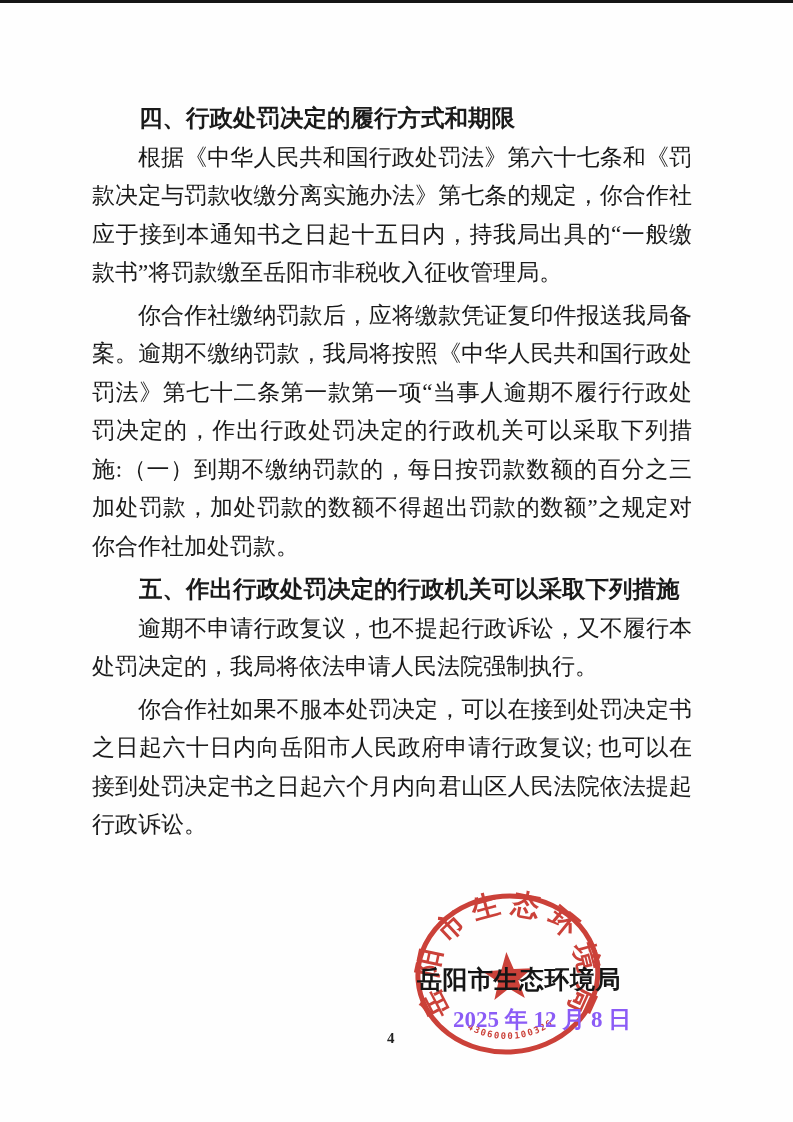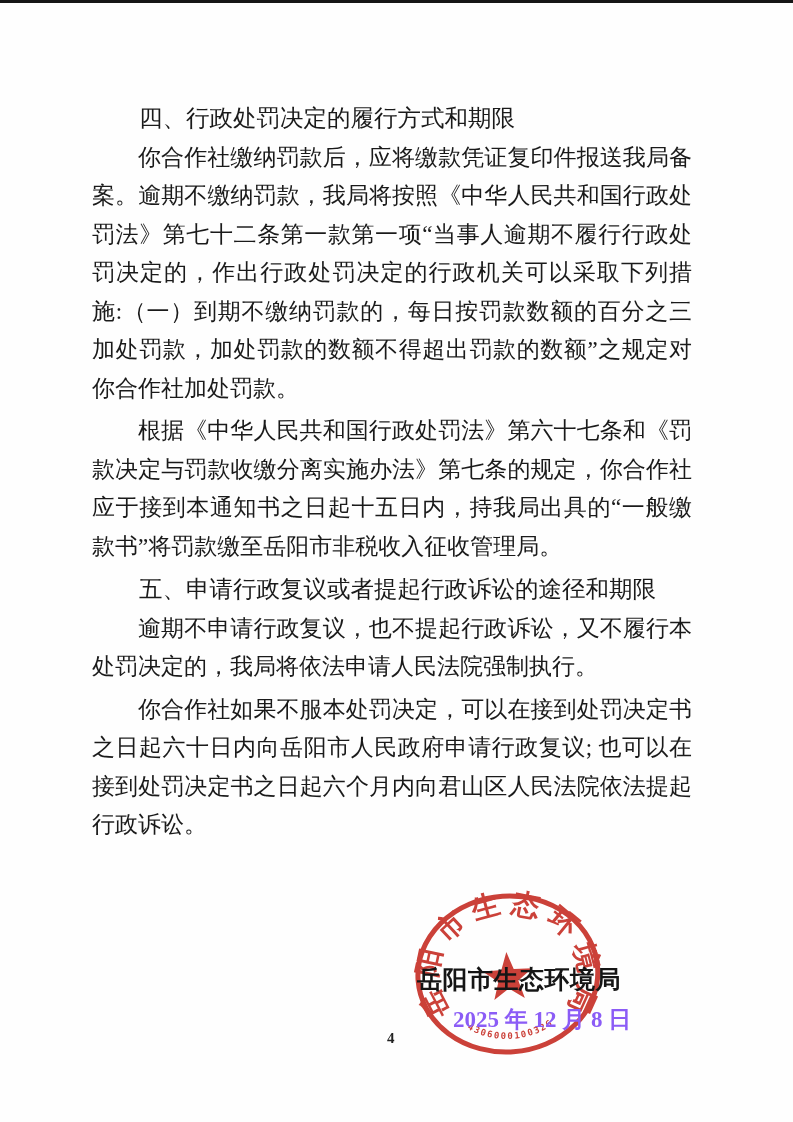--- a/index.html
+++ b/index.html
@@ -26,21 +26,21 @@
     font-size: 23px;
     line-height: 38.5px;
     text-align: justify;
   }
   .doc p {
     margin: 0 0 4px 0;
     text-indent: 2em;
   }
   .doc p.heading {
     font-family: "Liberation Sans", "DejaVu Sans", sans-serif;
-    font-weight: 400;
+    font-weight: 700;
     font-size: 23.5px;
     margin-bottom: 1px;
   }
   .seal {
     position: absolute;
     left: 406px; top: 886px;
     opacity: 0.88;
     transform: rotate(-4deg);
     z-index: 2;
   }
@@ -85,23 +85,23 @@
 </style>
 </head>
 <body>
 
 <div class="page">
 
   <div class="top-line"></div>
 
   <div class="doc">
     <p class="heading">四、行政处罚决定的履行方式和期限</p>
+    <p>根据《中华人民共和国行政处罚法》第六十七条和《罚款决定与罚款收缴分离实施办法》第七条的规定，你合作社应于接到本通知书之日起十五日内，持我局出具的“一般缴款书”将罚款缴至岳阳市非税收入征收管理局。</p>
     <p>你合作社缴纳罚款后，应将缴款凭证复印件报送我局备案。逾期不缴纳罚款，我局将按照《中华人民共和国行政处罚法》第七十二条第一款第一项“当事人逾期不履行行政处罚决定的，作出行政处罚决定的行政机关可以采取下列措施:（一）到期不缴纳罚款的，每日按罚款数额的百分之三加处罚款，加处罚款的数额不得超出罚款的数额”之规定对你合作社加处罚款。</p>
-    <p>根据《中华人民共和国行政处罚法》第六十七条和《罚款决定与罚款收缴分离实施办法》第七条的规定，你合作社应于接到本通知书之日起十五日内，持我局出具的“一般缴款书”将罚款缴至岳阳市非税收入征收管理局。</p>
-    <p class="heading">五、申请行政复议或者提起行政诉讼的途径和期限</p>
+    <p class="heading">五、作出行政处罚决定的行政机关可以采取下列措施</p>
     <p>逾期不申请行政复议，也不提起行政诉讼，又不履行本处罚决定的，我局将依法申请人民法院强制执行。</p>
     <p>你合作社如果不服本处罚决定，可以在接到处罚决定书之日起六十日内向岳阳市人民政府申请行政复议; 也可以在接到处罚决定书之日起六个月内向君山区人民法院依法提起行政诉讼。</p>
   </div>
 
   <svg class="seal" width="204" height="180" viewBox="0 0 204 180">
     <defs>
       <path id="sealTopArc" d="M 43.8 123 A 71 61 0 1 1 160.2 123" fill="none"></path>
       <path id="sealBottomArc" d="M 55.1 137.8 A 73 65 0 0 0 148.9 137.8" fill="none"></path>
     </defs>
     <ellipse cx="102" cy="88" rx="90" ry="78" fill="none" stroke="#c4271e" stroke-width="5"></ellipse>

